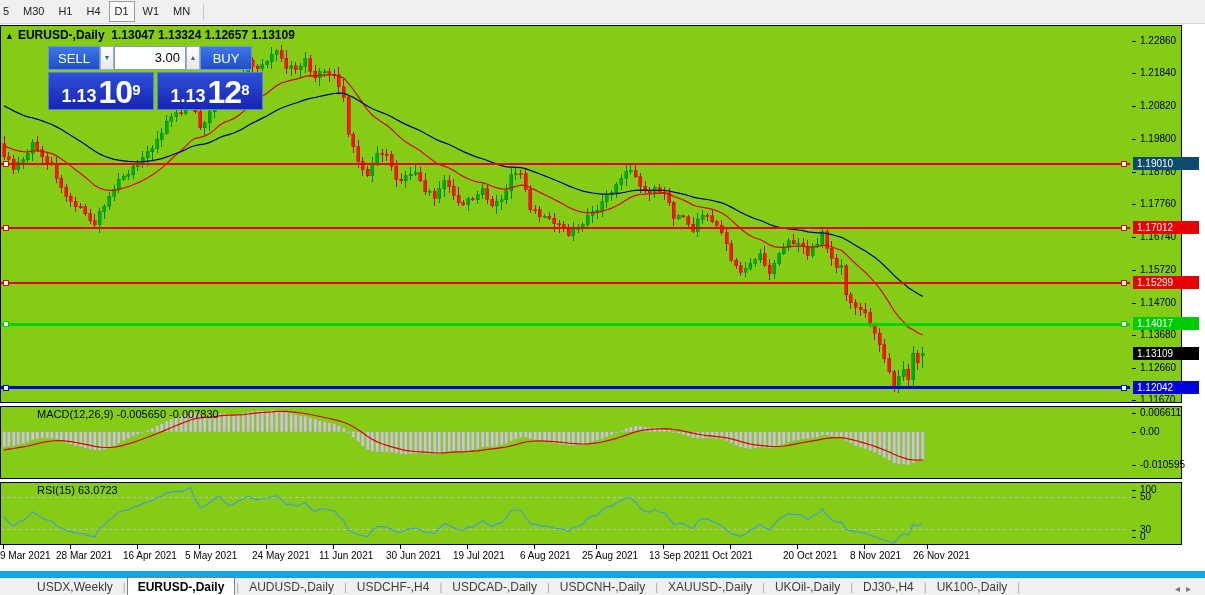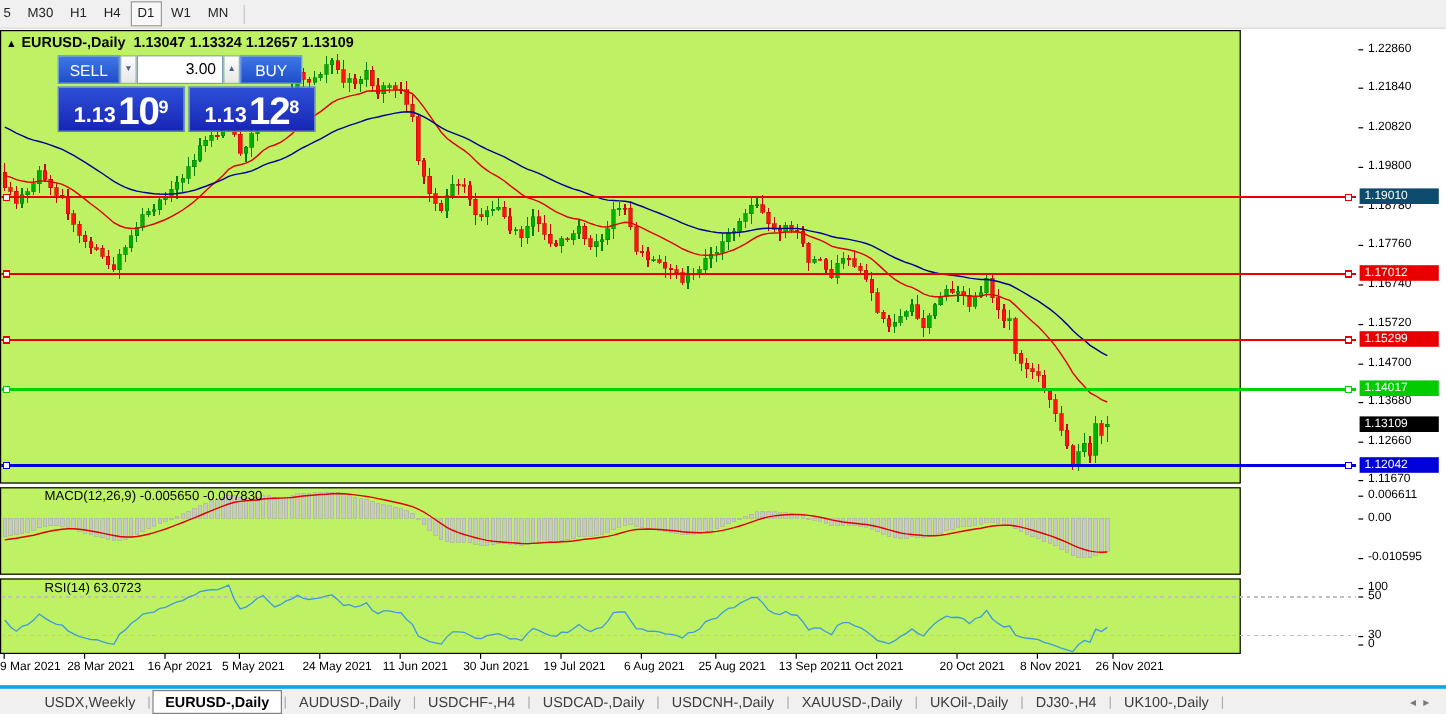--- a/index.html
+++ b/index.html
@@ -7,21 +7,21 @@
           font-family:"Liberation Sans", sans-serif;-webkit-font-smoothing:antialiased;}
   
   #toolbar{position:absolute;left:0;top:0;width:1205px;height:23px;background:#f0f0f0;
            border-bottom:1px solid #d9d9d9;display:flex;align-items:center;}
   .tf{height:19px;line-height:19px;padding:0 5px;margin:0 1px;font-size:11px;color:#222;
       border:1px solid transparent;cursor:default;}
   .tf.active{border:1px solid #9a9a9a;background:#f8f8f8;}
   .tf-clip{width:10px;overflow:hidden;padding:0 1px;}
   .tb-sep{width:1px;height:16px;background:#c9c9c9;margin:0 6px;}
   
-  .pane{position:absolute;left:0;width:1034px;background:#bef264;border:1px solid #000;box-sizing:border-box;}
+  .pane{position:absolute;left:0;width:1182px;background:#84cc16;border:1px solid #000;box-sizing:border-box;}
   .pane svg{display:block;}
   #pane-main{top:25px;height:378px;}
   #pane-macd{top:406px;height:73px;}
   #pane-rsi{top:482px;height:63px;}
   .pane-label{position:absolute;left:4px;top:1px;font-size:11px;color:#000;white-space:nowrap;padding-left:32px;}
   
   #chart-header{position:absolute;left:4px;top:2px;font-size:12px;font-weight:bold;color:#000;white-space:nowrap;}
   #chart-header .tri{font-size:9px;margin-right:4px;}
   
   #trade-panel{position:absolute;left:8px;top:20px;width:218px;padding-left:39px;}
@@ -44,21 +44,21 @@
   .sc-label{position:absolute;left:1140px;font-size:10px;color:#000;white-space:nowrap;}
   .sc-dash{position:absolute;left:1132px;width:4px;height:1px;background:#000;}
   .badge{position:absolute;left:1133px;width:66px;height:13px;font-size:10px;line-height:13px;
          color:#fff;padding-left:4px;box-sizing:border-box;white-space:nowrap;}
   
   #date-axis{position:absolute;left:0;top:545px;width:1131px;height:26px;background:#fff;}
   .d-tick{position:absolute;top:0;width:1px;height:4px;background:#000;}
   .d-label{position:absolute;top:5px;font-size:10px;color:#000;white-space:nowrap;}
   
   #tabbar{position:absolute;left:0;top:571px;width:1205px;height:24px;background:#f0f0f0;
-          border-top:3px solid #0ea5e9;display:flex;align-items:center;padding-left:28px;box-sizing:border-box;}
+          border-top:7px solid #0ea5e9;display:flex;align-items:center;padding-left:28px;box-sizing:border-box;}
   .tab{font-size:12px;color:#3c3c3c;padding:3px 9px;white-space:nowrap;}
   .tab.active{background:#fff;border:1px solid #808080;color:#000;font-weight:bold;padding:2px 10px;}
   .tab-sep{color:#a8a8a8;font-size:11px;padding:0 1px;}
   #tab-arrows{position:absolute;right:8px;top:5px;font-size:10px;color:#777;letter-spacing:6px;}
 </style>
 </head>
 <body>
 
 <div id="screen">
 
@@ -711,21 +711,21 @@
     </div>
   </div>
 
   <div class="pane" id="pane-rsi">
     <svg id="svg-rsi" width="1129" height="61">
         <line x1="0" y1="14.44736842105263" x2="1129" y2="14.44736842105263" stroke="#c0c0c0" stroke-width="1" stroke-dasharray="3,3" shape-rendering="crispEdges"></line>
         <line x1="0" y1="46.55263157894737" x2="1129" y2="46.55263157894737" stroke="#c0c0c0" stroke-width="1" stroke-dasharray="3,3" shape-rendering="crispEdges"></line>
         <path d="M3.0 33.7 L7.8 39.5 L12.6 43.0 L17.4 38.9 L22.1 37.5 L26.9 33.9 L31.7 28.7 L36.5 32.1 L41.3 35.0 L46.1 37.3 L50.9 38.0 L55.6 42.7 L60.4 45.2 L65.2 47.5 L70.0 48.8 L74.8 50.0 L79.6 50.1 L84.3 51.6 L89.1 53.1 L93.9 53.9 L98.7 45.2 L103.5 41.9 L108.3 36.6 L113.1 33.3 L117.8 28.9 L122.6 27.7 L127.4 27.1 L132.2 23.9 L137.0 23.1 L141.8 20.6 L146.6 18.6 L151.3 17.5 L156.1 14.6 L160.9 13.0 L165.7 10.1 L170.5 9.1 L175.3 8.3 L180.0 8.6 L184.8 6.7 L189.6 4.6 L194.4 16.9 L199.2 24.4 L204.0 22.9 L208.8 19.7 L213.5 15.5 L218.3 13.2 L223.1 18.5 L227.9 22.8 L232.7 20.9 L237.5 17.8 L242.3 16.1 L247.0 13.1 L251.8 15.6 L256.6 16.6 L261.4 15.8 L266.2 15.2 L271.0 13.5 L275.7 12.8 L280.5 16.7 L285.3 21.6 L290.1 20.9 L294.9 22.9 L299.7 21.7 L304.5 19.3 L309.2 25.5 L314.0 28.4 L318.8 26.0 L323.6 26.0 L328.4 27.3 L333.2 27.6 L337.9 33.3 L342.7 37.3 L347.5 47.1 L352.3 49.4 L357.1 51.7 L361.9 52.8 L366.7 53.7 L371.4 47.7 L376.2 43.5 L381.0 43.6 L385.8 43.9 L390.6 46.4 L395.4 48.9 L400.2 49.2 L404.9 46.7 L409.7 45.9 L414.5 45.0 L419.3 47.0 L424.1 49.5 L428.9 49.2 L433.7 50.7 L438.4 45.0 L443.2 40.7 L448.0 42.4 L452.8 44.8 L457.6 46.7 L462.4 47.2 L467.1 43.8 L471.9 44.1 L476.7 41.0 L481.5 37.5 L486.3 41.2 L491.1 43.3 L495.9 40.8 L500.6 39.9 L505.4 34.8 L510.2 27.5 L515.0 27.0 L519.8 27.0 L524.6 34.2 L529.4 41.0 L534.1 41.1 L538.9 43.1 L543.7 43.0 L548.5 43.6 L553.3 45.2 L558.1 45.6 L562.8 46.4 L567.6 48.7 L572.4 44.3 L577.2 43.7 L582.0 41.2 L586.8 35.2 L591.6 33.1 L596.3 32.2 L601.1 27.5 L605.9 23.9 L610.7 23.4 L615.5 19.8 L620.3 17.4 L625.1 15.0 L629.8 14.8 L634.6 19.4 L639.4 25.6 L644.2 28.2 L649.0 29.2 L653.8 26.6 L658.5 29.3 L663.3 29.7 L668.1 35.2 L672.9 41.9 L677.7 40.2 L682.5 40.5 L687.3 43.5 L692.0 45.9 L696.8 38.2 L701.6 35.8 L706.4 35.9 L711.2 38.6 L716.0 40.1 L720.8 43.0 L725.5 46.7 L730.3 50.8 L735.1 52.0 L739.9 53.3 L744.7 50.9 L749.5 47.3 L754.2 44.8 L759.0 41.1 L763.8 44.8 L768.6 47.0 L773.4 41.1 L778.2 36.3 L783.0 33.1 L787.7 30.4 L792.5 31.6 L797.3 31.4 L802.1 32.8 L806.9 36.7 L811.7 32.4 L816.5 31.0 L821.2 25.6 L826.0 32.8 L830.8 36.5 L835.6 39.5 L840.4 38.7 L845.2 46.3 L849.9 47.9 L854.7 48.9 L859.5 49.3 L864.3 50.0 L869.1 52.3 L873.9 53.6 L878.7 55.3 L883.4 57.1 L888.2 58.5 L893.0 60.0 L897.8 54.1 L902.6 50.7 L907.4 52.2 L912.1 41.3 L916.9 43.2 L921.7 39.8" fill="none" stroke="#3e9bdd" stroke-width="1.1"></path>
       </svg>
     <div class="pane-label">
-      <span>RSI(14)</span>&nbsp;<span>63.0723</span>
+      <span>RSI(15)</span>&nbsp;<span>63.0723</span>
     </div>
   </div>
 
   <div id="date-axis">
       <div class="d-tick" style="left:3px"></div>
       <div class="d-label" style="left:0px">9 Mar 2021</div>
       <div class="d-tick" style="left:70px"></div>
       <div class="d-label" style="left:56px">28 Mar 2021</div>
       <div class="d-tick" style="left:137px"></div>
       <div class="d-label" style="left:123px">16 Apr 2021</div>

